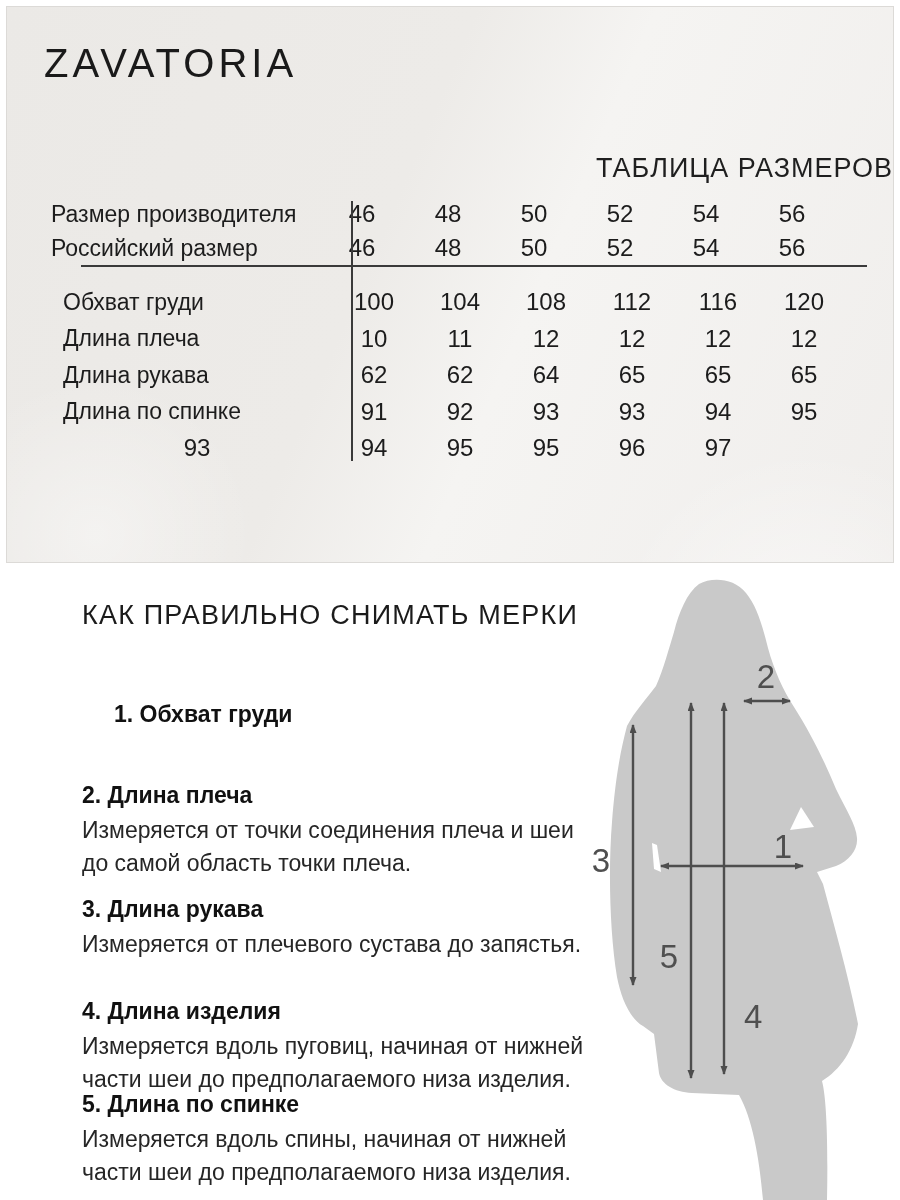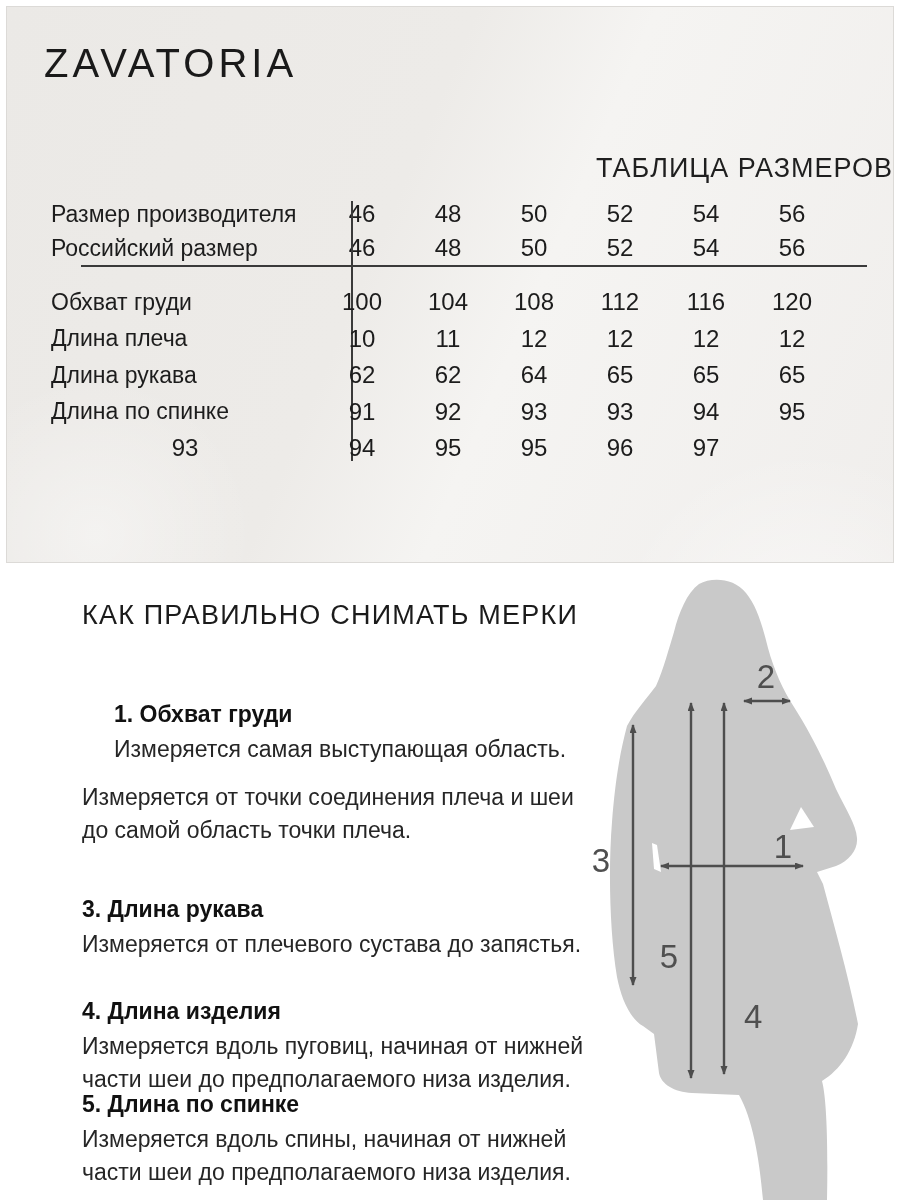--- a/index.html
+++ b/index.html
@@ -26,21 +26,21 @@
     position:absolute;left:0;top:146px;width:100%;
     text-align:right;font-size:27px;font-weight:500;letter-spacing:1px;color:#1f1f1f;
   }
   .t-group{position:absolute;left:0;width:100%;}
   #t-head{top:190px;}
   #t-body{top:277px;}
   .t-row{
     display:grid;grid-template-columns:268px repeat(6,86px);
     align-items:center;padding-left:44px;height:34px;
   }
-  #t-body .t-row{height:36.5px;}
+  #t-body .t-row{height:36.5px;margin-left:12px;}
   .t-label{font-size:23px;color:#1c1c1c;white-space:nowrap;}
   .t-val{font-size:24px;color:#1c1c1c;text-align:center;}
   .h-rule{
     position:absolute;left:74px;top:258px;width:786px;height:0;
     border-top:2px solid #3a3a3a;
   }
   .v-rule{
     position:absolute;left:344px;top:194px;width:0;height:260px;
     border-left:2px solid #3a3a3a;
   }
@@ -188,23 +188,23 @@
   <text class="fig-label" x="766" y="688" text-anchor="middle">2</text>
   <text class="fig-label" x="601" y="872" text-anchor="middle">3</text>
   <text class="fig-label" x="744" y="1028" text-anchor="start">4</text>
   <text class="fig-label" x="678" y="968" text-anchor="end">5</text>
 </svg>
 
 <div class="section-title">КАК ПРАВИЛЬНО СНИМАТЬ МЕРКИ</div>
 <div id="instr-list">
     <div class="instr-item item1">
       <div class="instr-title">1. Обхват груди</div>
-      <div class="instr-line">Измеряется самая выступающая область.</div>
     </div>
     <div class="instr-item item2">
+      <div class="instr-title">2. Длина плеча</div>
       <div class="instr-line">Измеряется от точки соединения плеча и шеи</div>
       <div class="instr-line">до самой область точки плеча.</div>
     </div>
     <div class="instr-item item3">
       <div class="instr-title">3. Длина рукава</div>
       <div class="instr-line">Измеряется от плечевого сустава до запястья.</div>
     </div>
     <div class="instr-item item4">
       <div class="instr-title">4. Длина изделия</div>
       <div class="instr-line">Измеряется вдоль пуговиц, начиная от нижней</div>

